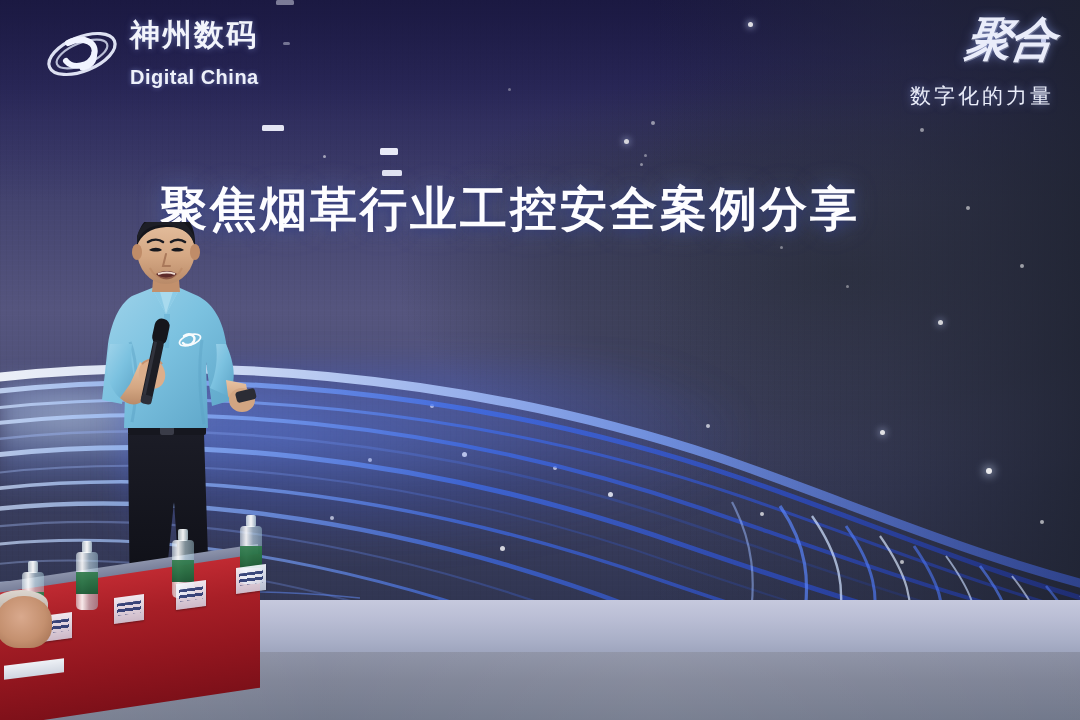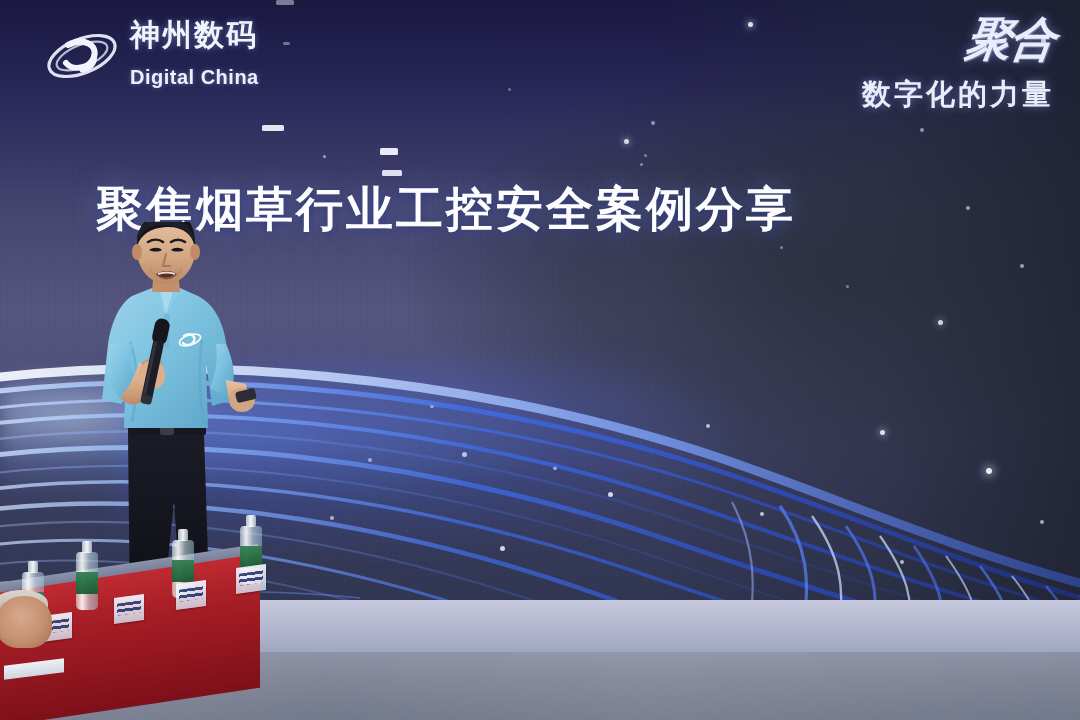--- a/index.html
+++ b/index.html
@@ -86,21 +86,21 @@
     background:#f2f4ff;
     border-radius: 1.5px;
     pointer-events:none;
   }
 
   
   .logo-dc {
     position: absolute;
     left: 44px; top: 20px;
     display: flex;
-    align-items: flex-end;
+    align-items: center;
     gap: 10px;
   }
   .logo-mark { width: 76px; height: 62px; }
   .logo-text { display:flex; flex-direction:column; line-height:1; }
   .logo-cn {
     font-size: 30px;
     font-weight: 700;
     color: #f2f4fb;
     letter-spacing: 2px;
     text-shadow: 0 0 6px rgba(160,180,255,.5);
@@ -126,41 +126,40 @@
     font-weight: 700;
     font-style: italic;
     color: #e9ecfa;
     letter-spacing: -2px;
     line-height: 1;
     text-shadow: 0 0 10px rgba(150,170,255,.55), 1px 1px 0 rgba(255,255,255,.3);
     transform: skewX(-7deg);
     display:inline-block;
   }
   .event-sub {
-    font-size: 29px;
-    font-weight: 700;
+    font-size: 21px;
+    font-weight: 400;
     color: #eaedf9;
     letter-spacing: 3px;
-    margin-top: 13px;
+    margin-top: 20px;
     text-shadow: 0 0 8px rgba(150,170,255,.5);
   }
 
   
   .slide-title {
     position: absolute;
     left: 0; top: 178px;
     width: 860px;
-    text-align: center;
+    text-align: right;
     font-size: 47px;
     font-weight: 700;
     color: #fdfdff;
     letter-spacing: 3px;
     text-shadow: 0 2px 12px rgba(40,50,120,.85), 0 0 26px rgba(150,180,255,.35);
     white-space: nowrap;
-    padding-left: 16px;
   }
   .slide-date {
     position: absolute;
     left: 0; top: 348px;
     width: 1080px;
     text-align: center;
     font-size: 28px;
     font-weight: 700;
     color: #f6f7ff;
     letter-spacing: 2px;

